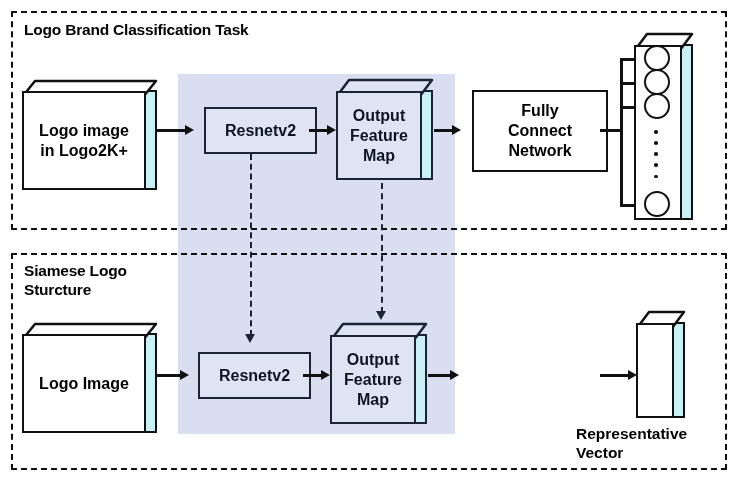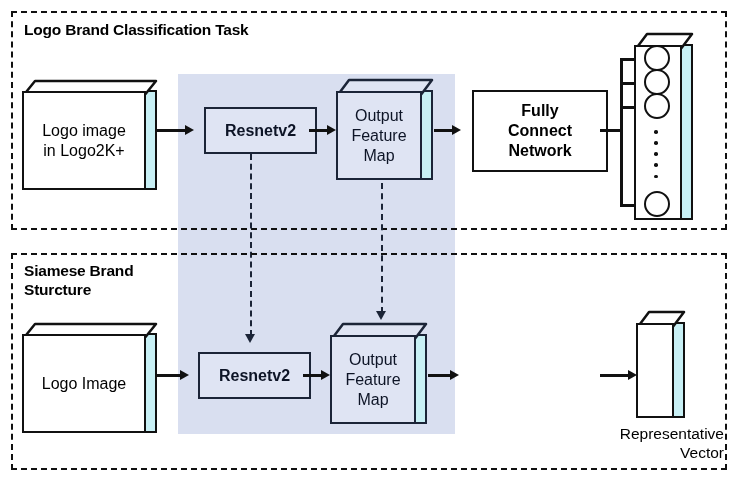--- a/index.html
+++ b/index.html
@@ -68,21 +68,21 @@
   .box3d { position: absolute; }
   .box3d .face-front {
     position: absolute;
     left: 0;
     box-sizing: border-box;
     border: 2.5px solid #111111;
     display: flex;
     align-items: center;
     justify-content: center;
     text-align: center;
-    font-weight: normal;
+    font-weight: bold;
     font-size: 16px;
     line-height: 20px;
     color: #000000;
     white-space: pre-line;
     z-index: 3;
   }
   .box3d .face-side {
     position: absolute;
     box-sizing: border-box;
     border: 2.5px solid #111111;
@@ -147,22 +147,22 @@
   .vdots i {
     display: block;
     width: 3.5px;
     height: 3.5px;
     border-radius: 50%;
     background: #111111;
   }
 
   .caption {
     position: absolute;
-    text-align: right;
-    font-weight: normal;
+    text-align: left;
+    font-weight: bold;
     font-size: 15.5px;
     line-height: 19px;
     color: #000000;
     white-space: pre-line;
   }
 </style>
 </head>
 <body>
 
 <div id="canvas">
@@ -247,21 +247,21 @@
   </div>
   <div class="neuron" style="left:644px; top:191px; width:26px; height:26px;"></div>
 
   <div class="dline-v" style="left:250px; top:154px; height:182px;"></div>
   <div class="arrowhead down" style="left:245px; top:334px;"></div>
 
   <div class="dline-v" style="left:381px; top:183px; height:130px;"></div>
   <div class="arrowhead down" style="left:376px; top:311px;"></div>
 
   <div class="panel" style="left:11px; top:253px; width:716px; height:217px;"></div>
-  <div class="panel-title" style="left:24px; top:261px; width:220px;">Siamese Brand
+  <div class="panel-title" style="left:24px; top:261px; width:220px;">Siamese Logo
 Sturcture</div>
 
   <div class="box3d" style="left:22px; top:322px; width:136px; height:113px;">
     <div class="face-top" style="left:0; top:0; width:136px; height:14px;">
       <svg width="136" height="16" viewBox="0 0 136 16">
         <polygon points="2.5,15 13,2 134,2 123.5,15" fill="#ffffff" stroke="#111111" stroke-width="2.5" stroke-linejoin="round"></polygon>
       </svg>
     </div>
     <div class="face-side" style="left:120px; top:11px; width:15px; height:100px; background:#c8f0f5;"></div>
     <div class="face-front" style="top:12px; width:124px; height:99px; background:#ffffff;">Logo Image</div>

